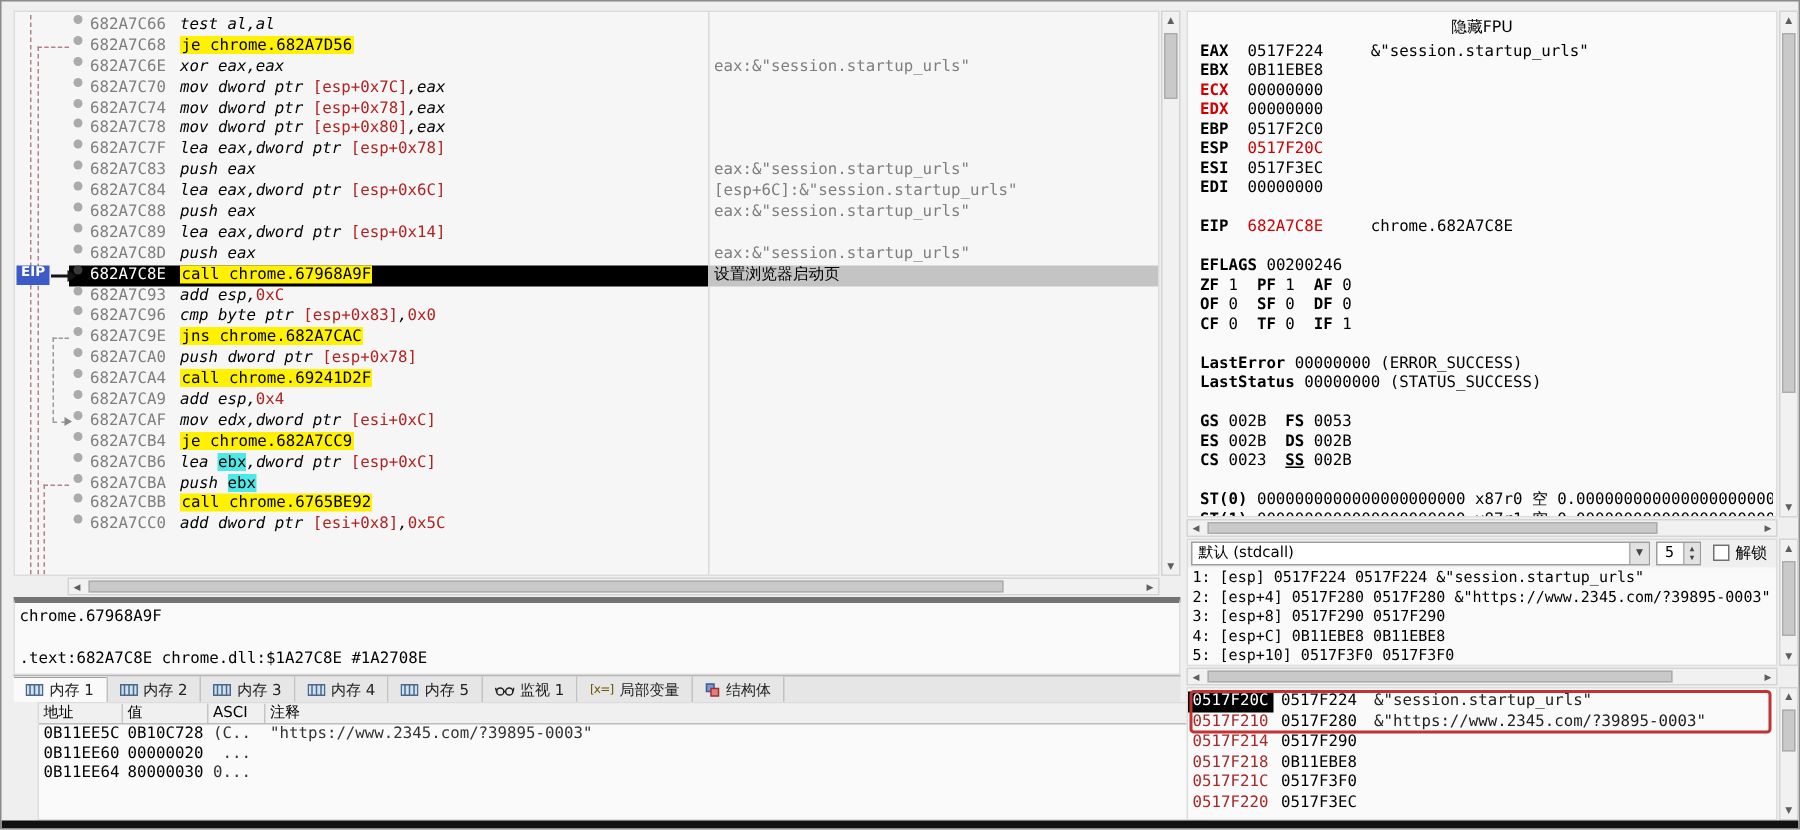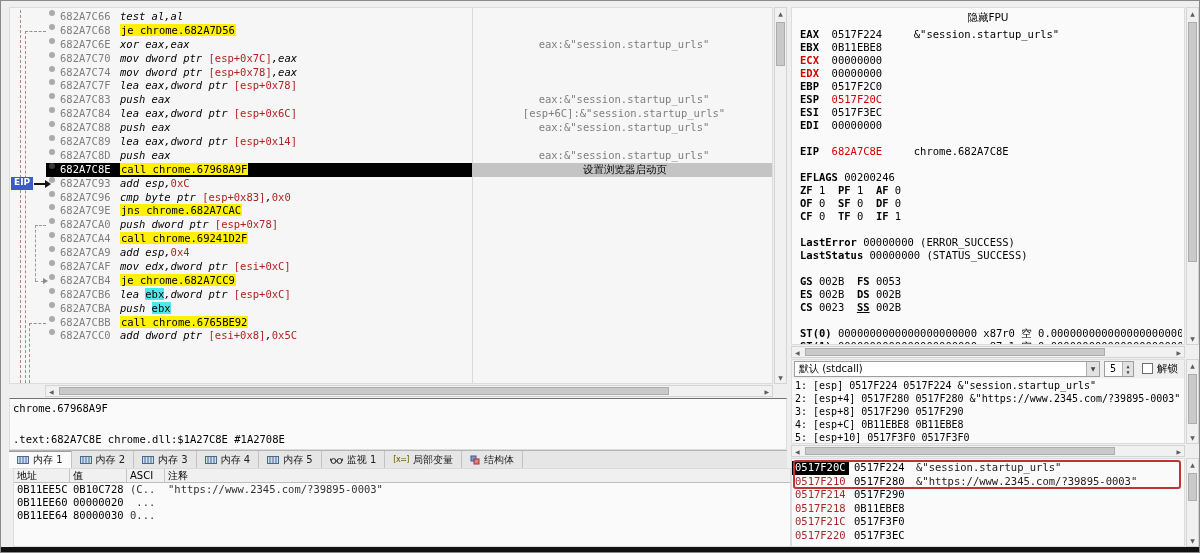--- a/index.html
+++ b/index.html
@@ -5,21 +5,21 @@
   * { margin:0; padding:0; box-sizing:border-box; }
   body { background:#D8D8D8; font-family:"DejaVu Sans Mono","Liberation Mono",monospace; }
   #win { position:relative; width:1200px; height:553px; background:#EFEFEF; border:1px solid #8A8A8A; overflow:hidden; }
   .pane { position:absolute; background:#FAFAFA; overflow:hidden; border:1px solid #DCDCDC; }
   .mono { font-family:"DejaVu Sans Mono","Liberation Mono",monospace; font-size:10.5px; color:#000; }
   .cjk  { font-family:"DejaVu Sans","Liberation Sans",sans-serif; }
 
   
   #disasm { left:8px; top:6px; width:764px; height:377px; background:#F6F6F6; }
   #disasm-rows { position:absolute; left:0; top:2px; right:0; }
-  .drow { position:relative; height:13.9px; line-height:13.9px; font-size:10.5px; white-space:pre;text-align:center; }
+  .drow { position:relative; height:13.9px; line-height:13.9px; font-size:10.5px; white-space:pre; }
   .drow > span { position:absolute; top:0; z-index:1; }
   .bpdot { left:39px; top:4px; width:6px; height:6px; border-radius:3px; background:#ABABAB; }
   .daddr { left:50px; color:#7E7E7E; }
   .dins  { left:110px; color:#000; }
   .dcom  { left:466px; width:296px; color:#7E7E7E; overflow:hidden; }
   .tk-n { color:#000;font-style:italic; } .tk-m { color:#B22222; } .tk-i { color:#B22222; }
   .tk-y { background:#FFF100; color:#000; padding:0 1px; }
   .tk-c { background:#4EE8E8; color:#000; }
   .drow.sel::before { content:""; position:absolute; left:36px; width:426px; top:0; bottom:0; background:#000; z-index:0; }
   .drow.sel .daddr { color:#FFF; }
@@ -38,28 +38,28 @@
   .vscroll { position:absolute; width:13px; background:#F1F1F1; border:1px solid #D4D4D4; }
   .hscroll { position:absolute; height:12px; background:#F1F1F1; border:1px solid #D4D4D4; }
   .sarrow  { position:absolute; font-size:6px; color:#5E5E5E; font-family:"DejaVu Sans",sans-serif; }
   .vscroll .sarrow { left:0; width:11px; text-align:center; }
   .vscroll .up { top:2px; } .vscroll .down { bottom:2px; }
   .hscroll .sarrow { top:2px; } .hscroll .left { left:3px; } .hscroll .right { right:3px; }
   .vthumb { position:absolute; left:1px; width:9px; background:#C9C9C9; border:1px solid #ADADAD; }
   .hthumb { position:absolute; top:1px; height:8px; background:#C9C9C9; border:1px solid #ADADAD; }
 
   
-  #info { left:8px; top:397px; width:778px; height:52px; border-top:1px solid #737373; background:#FAFAFA; }
+  #info { left:8px; top:397px; width:778px; height:52px; border-top:4px solid #737373; background:#FAFAFA; }
   #info .l1 { position:absolute; left:3px; top:3px; }
   #info .l2 { position:absolute; left:3px; bottom:4px; }
   #tabbar { position:absolute; left:8px; top:449px; width:778px; height:18px; background:#E6E6E6; border-top:1px solid #B4B4B4; display:flex; align-items:stretch; }
   .tab { display:flex; align-items:center; gap:4px; padding:0 8px; font-size:10px; color:#222; background:#E6E6E6; border-right:1px solid #C2C2C2; font-family:"DejaVu Sans","Liberation Sans",sans-serif; }
   .tab.active { background:#FAFAFA; box-shadow:inset 0 1px 0 #9E9E9E; }
   .tabicon { display:inline-flex; align-items:center; }
-  #dump { left:12px; top:467px; width:778px; height:79px; }
+  #dump { left:24px; top:467px; width:778px; height:79px; }
   #dump-header { position:relative; height:14px; background:#F0F0F0; border-bottom:1px solid #BEBEBE; }
   .dhc { position:absolute; top:0; height:13px; line-height:13px; font-size:10px; padding-left:3px; border-right:1px solid #C6C6C6; color:#000; font-family:"DejaVu Sans","Liberation Sans",sans-serif; }
   .dhc0{left:0;width:56px;} .dhc1{left:56px;width:57px;} .dhc2{left:113px;width:38px;} .dhc3{left:151px;right:0;border-right:none;}
   .durow { position:relative; height:13px; line-height:13px; font-size:10.5px; white-space:pre; }
   .durow > span { position:absolute; top:0; }
   .du0{left:3px;color:#000;} .du1{left:59px;color:#000;} .du2{left:116px;color:#333;} .du3{left:154px;color:#333;}
 
   
   #regs { left:790px; top:6px; width:394px; height:338px; }
   #fpu-toggle { position:absolute; top:3px; left:0; width:100%; text-align:center; font-size:10.5px; color:#000; }
@@ -116,20 +116,21 @@
     <div class="jarrow" style="left:33px; top:270px;"></div>
     <div class="jline" style="left:19px; top:315px; height:60px;"></div>
     <div class="jlineh" style="left:19px; top:315px; width:17px;"></div>
 
     <div id="disasm-rows">
         <div class="drow"><span class="bpdot"></span><span class="daddr">682A7C66</span><span class="dins"><span class="tk-n">test al,al</span></span><span class="dcom"></span></div>
         <div class="drow"><span class="bpdot"></span><span class="daddr">682A7C68</span><span class="dins"><span class="tk-y">je chrome.682A7D56</span></span><span class="dcom"></span></div>
         <div class="drow"><span class="bpdot"></span><span class="daddr">682A7C6E</span><span class="dins"><span class="tk-n">xor eax,eax</span></span><span class="dcom">eax:&amp;"session.startup_urls"</span></div>
         <div class="drow"><span class="bpdot"></span><span class="daddr">682A7C70</span><span class="dins"><span class="tk-n">mov dword ptr </span><span class="tk-m">[esp+0x7C]</span><span class="tk-n">,eax</span></span><span class="dcom"></span></div>
         <div class="drow"><span class="bpdot"></span><span class="daddr">682A7C74</span><span class="dins"><span class="tk-n">mov dword ptr </span><span class="tk-m">[esp+0x78]</span><span class="tk-n">,eax</span></span><span class="dcom"></span></div>
+        <div class="drow"><span class="bpdot"></span><span class="daddr">682A7C78</span><span class="dins"><span class="tk-n">mov dword ptr </span><span class="tk-m">[esp+0x80]</span><span class="tk-n">,eax</span></span><span class="dcom"></span></div>
         <div class="drow"><span class="bpdot"></span><span class="daddr">682A7C7F</span><span class="dins"><span class="tk-n">lea eax,dword ptr </span><span class="tk-m">[esp+0x78]</span></span><span class="dcom"></span></div>
         <div class="drow"><span class="bpdot"></span><span class="daddr">682A7C83</span><span class="dins"><span class="tk-n">push eax</span></span><span class="dcom">eax:&amp;"session.startup_urls"</span></div>
         <div class="drow"><span class="bpdot"></span><span class="daddr">682A7C84</span><span class="dins"><span class="tk-n">lea eax,dword ptr </span><span class="tk-m">[esp+0x6C]</span></span><span class="dcom">[esp+6C]:&amp;"session.startup_urls"</span></div>
         <div class="drow"><span class="bpdot"></span><span class="daddr">682A7C88</span><span class="dins"><span class="tk-n">push eax</span></span><span class="dcom">eax:&amp;"session.startup_urls"</span></div>
         <div class="drow"><span class="bpdot"></span><span class="daddr">682A7C89</span><span class="dins"><span class="tk-n">lea eax,dword ptr </span><span class="tk-m">[esp+0x14]</span></span><span class="dcom"></span></div>
         <div class="drow"><span class="bpdot"></span><span class="daddr">682A7C8D</span><span class="dins"><span class="tk-n">push eax</span></span><span class="dcom">eax:&amp;"session.startup_urls"</span></div>
         <div class="drow sel"><span class="bpdot"></span><span class="daddr">682A7C8E</span><span class="dins"><span class="tk-y">call chrome.67968A9F</span></span><span class="dcom">设置浏览器启动页</span></div>
         <div class="drow"><span class="bpdot"></span><span class="daddr">682A7C93</span><span class="dins"><span class="tk-n">add esp,</span><span class="tk-i">0xC</span></span><span class="dcom"></span></div>
         <div class="drow"><span class="bpdot"></span><span class="daddr">682A7C96</span><span class="dins"><span class="tk-n">cmp byte ptr </span><span class="tk-m">[esp+0x83]</span><span class="tk-n">,</span><span class="tk-i">0x0</span></span><span class="dcom"></span></div>
         <div class="drow"><span class="bpdot"></span><span class="daddr">682A7C9E</span><span class="dins"><span class="tk-y">jns chrome.682A7CAC</span></span><span class="dcom"></span></div>

